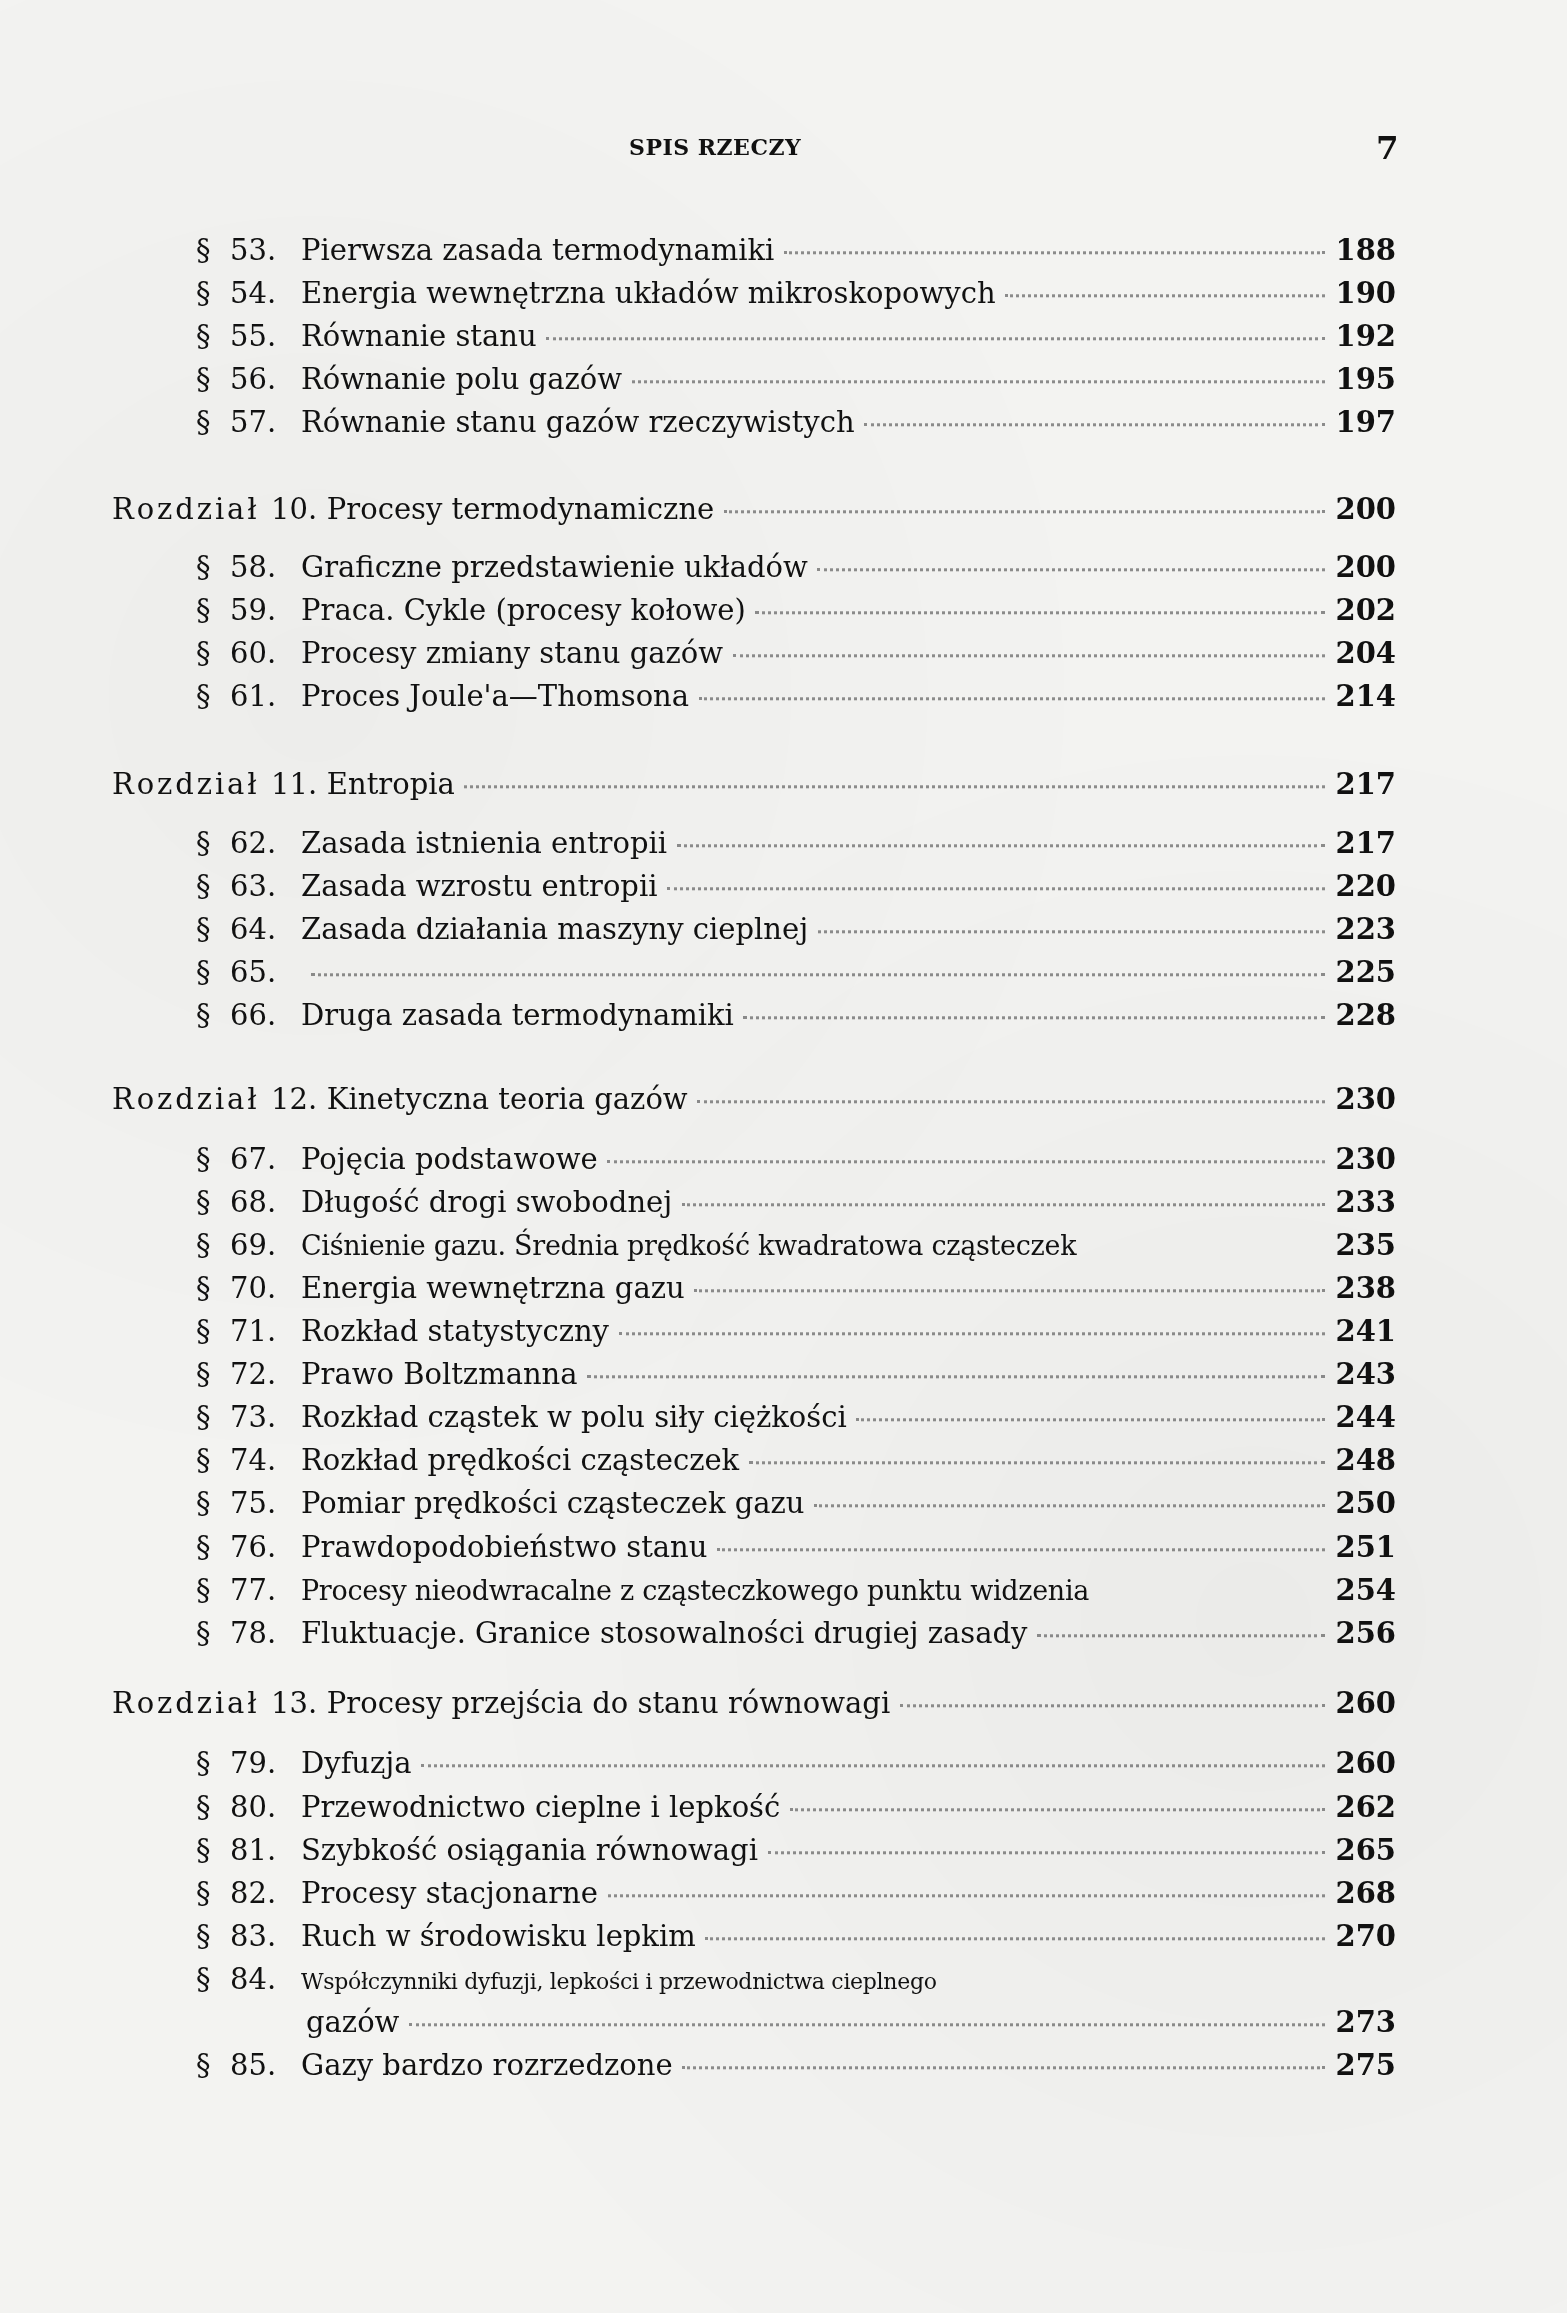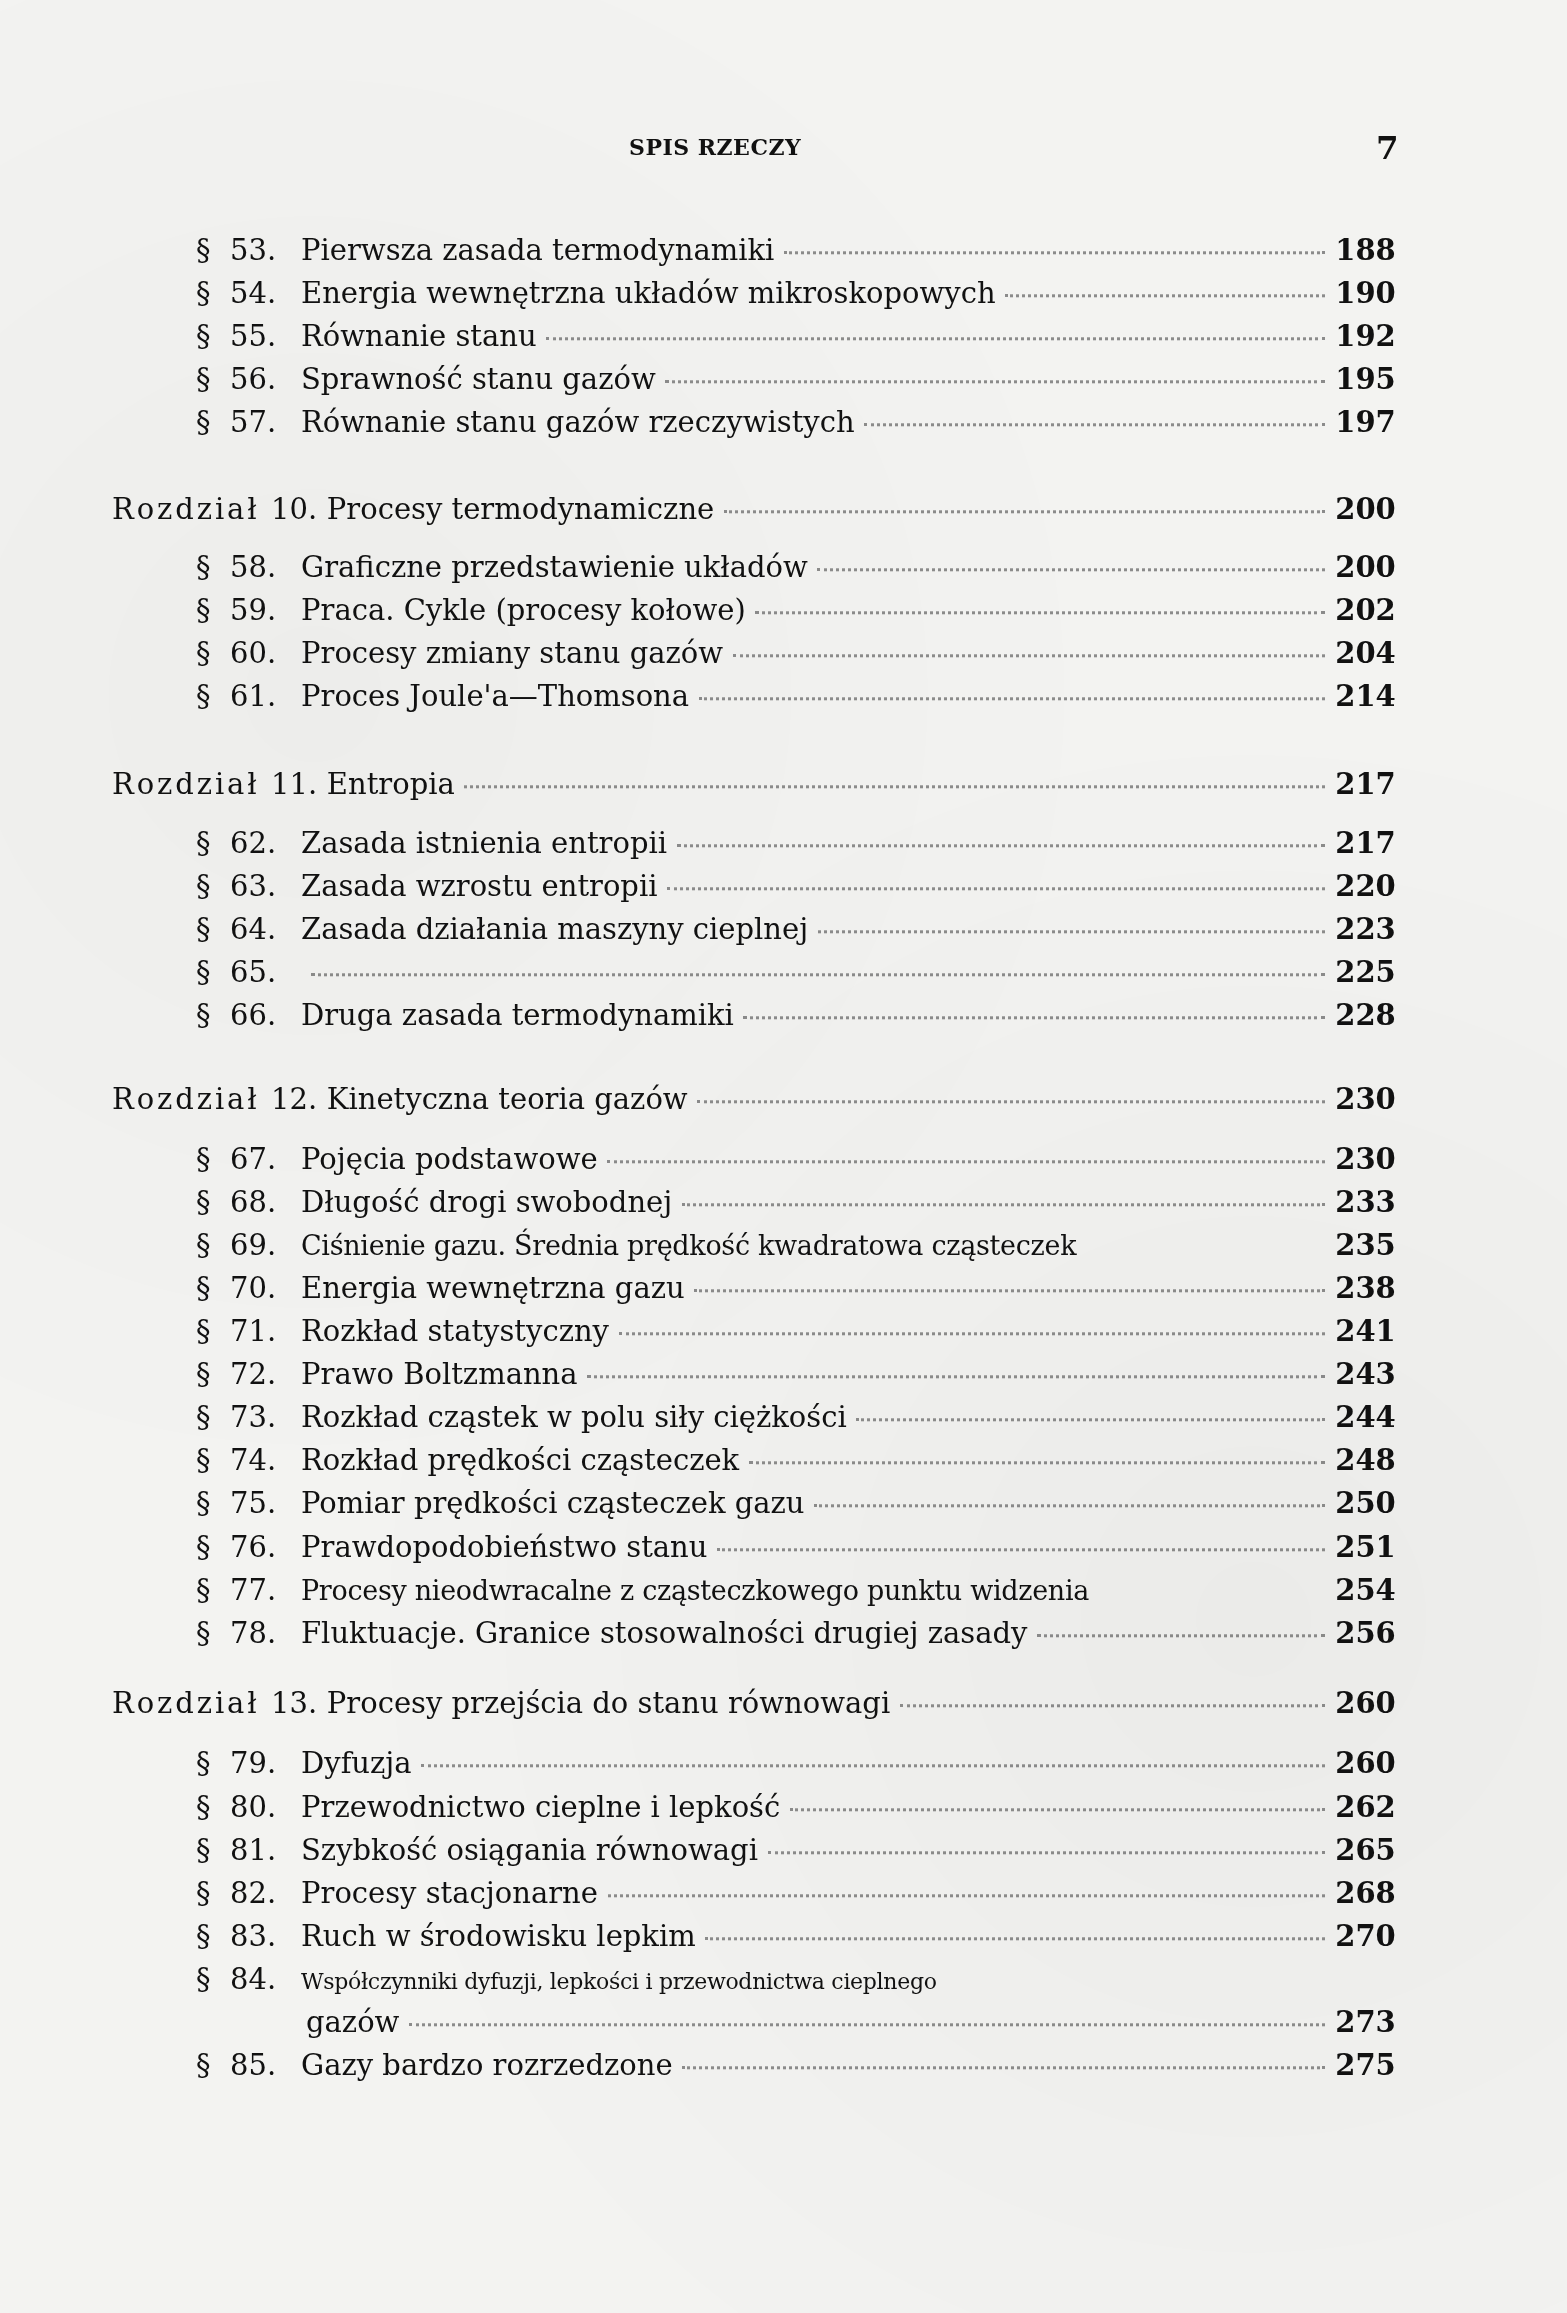--- a/index.html
+++ b/index.html
@@ -40,21 +40,21 @@
     .chap-label { letter-spacing: 2.9px; margin-right: 11.5px; }
     .chap-num { margin-right: 9.6px; }
     .title { flex: 0 0 auto; }
     .leader {
       flex: 1 1 auto; margin: 0 9.6px;
       border-bottom: 3.8px dotted #555;
       height: 0; transform: translateY(-5.7px);
       opacity: 0.65;
     }
     .leader.none { border-bottom: none; }
-    .page-ref { flex: 0 0 auto; font-weight: bold; width: 61px; text-align: center; }
+    .page-ref { flex: 0 0 auto; font-weight: bold; width: 61px; text-align: right; }
   </style>
 </head>
 <body>
 
 <div class="page">
   <div class="running-head">
     <span class="head-title">SPIS RZECZY</span>
     <span class="page-number">7</span>
   </div>
 
@@ -77,21 +77,21 @@
     <div class="row sec" style="top:317px">
         <span class="sym">§</span>
         <span class="num">55.</span>
         <span class="title">Równanie stanu</span>
         <span class="leader"></span>
         <span class="page-ref">192</span>
       </div>
     <div class="row sec" style="top:360px">
         <span class="sym">§</span>
         <span class="num">56.</span>
-        <span class="title">Sprawność stanu gazów</span>
+        <span class="title">Równanie polu gazów</span>
         <span class="leader"></span>
         <span class="page-ref">195</span>
       </div>
     <div class="row sec" style="top:403px">
         <span class="sym">§</span>
         <span class="num">57.</span>
         <span class="title">Równanie stanu gazów rzeczywistych</span>
         <span class="leader"></span>
         <span class="page-ref">197</span>
       </div>

